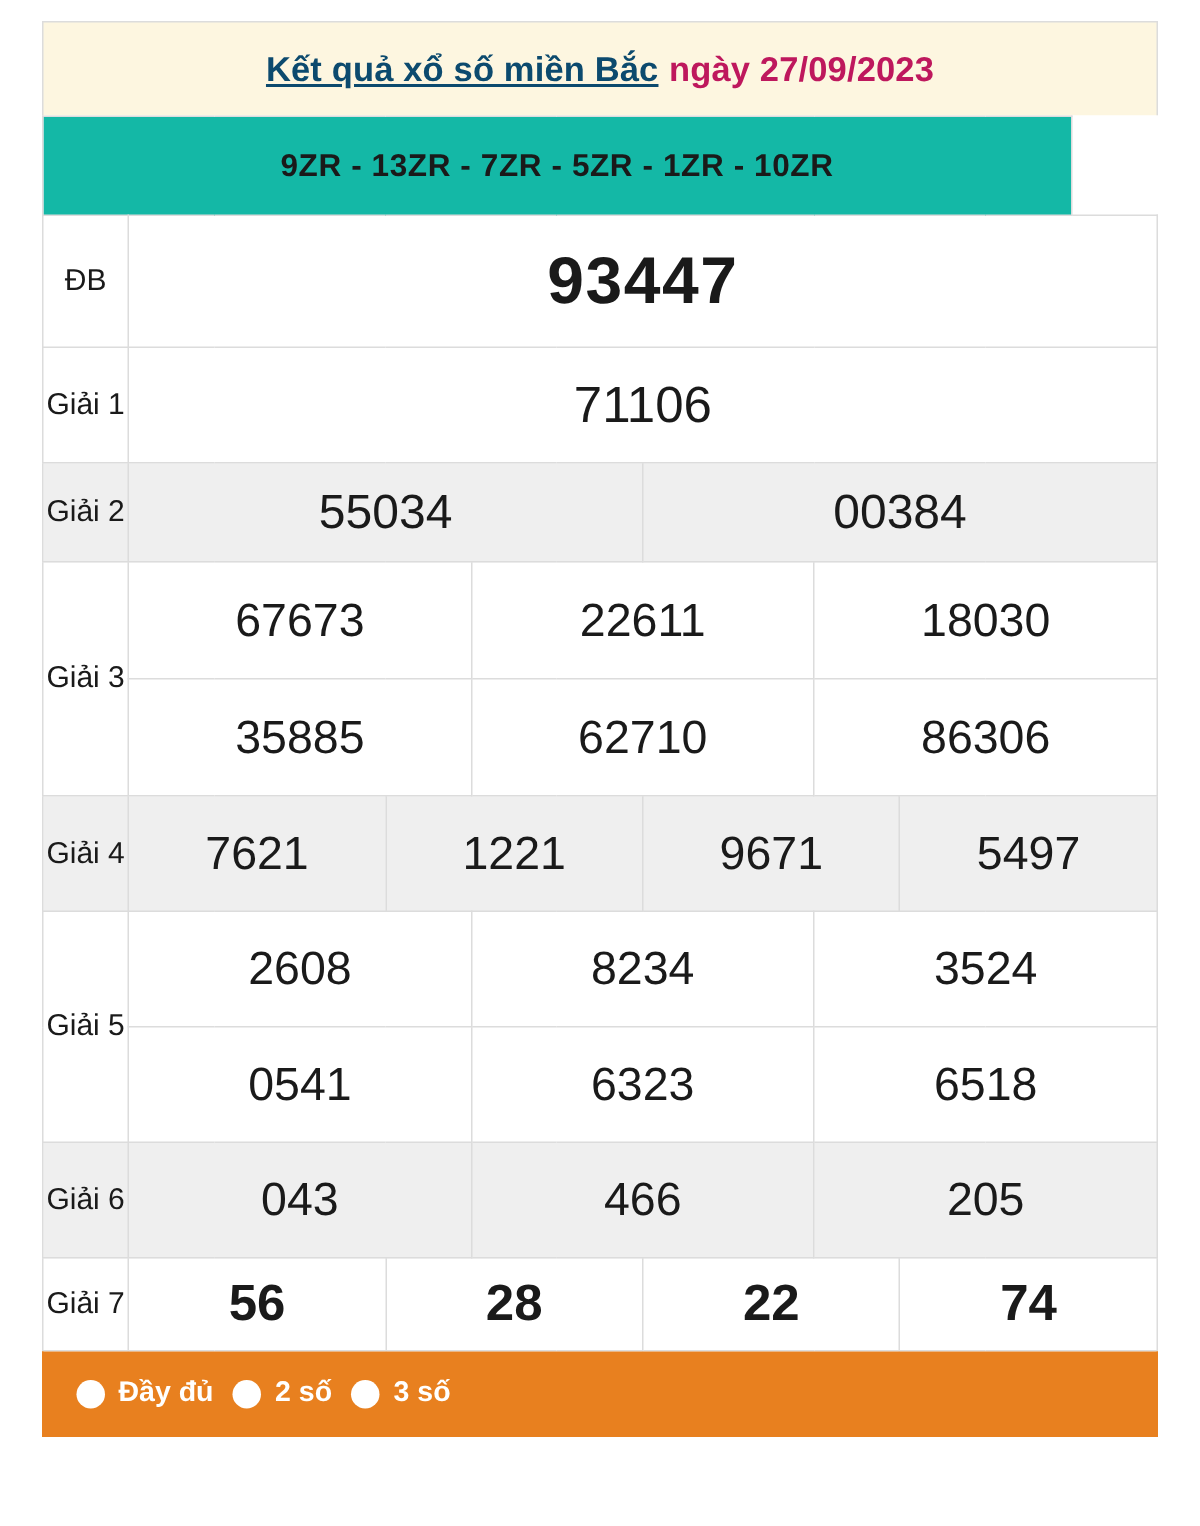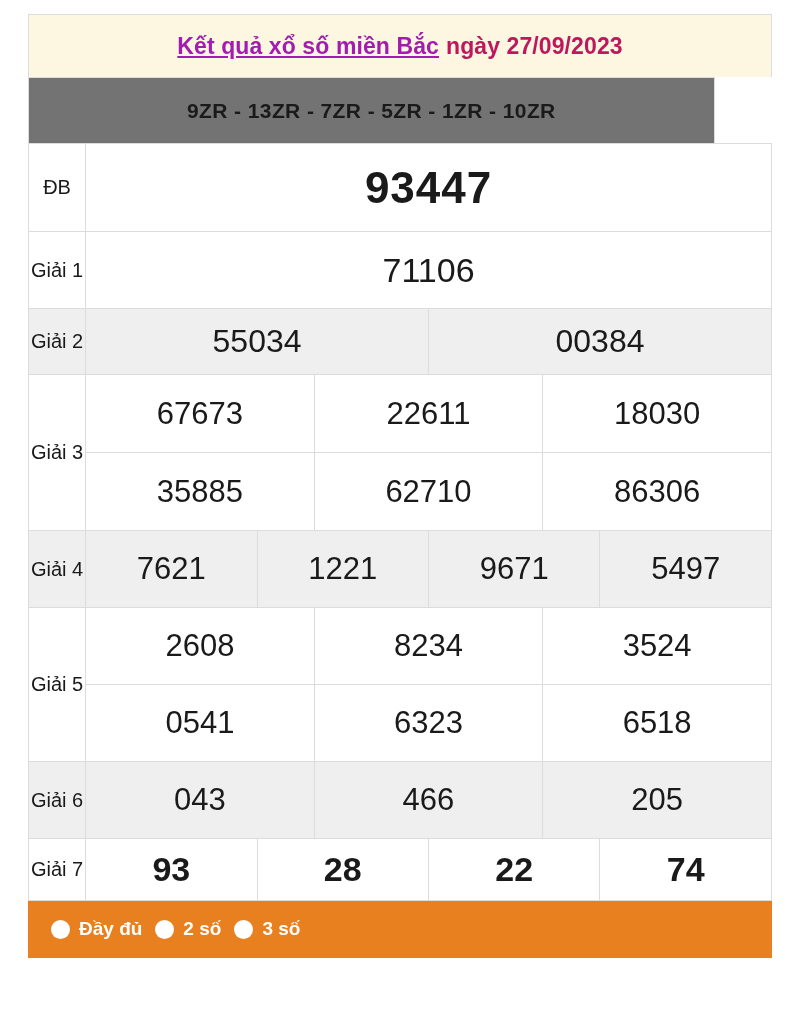--- a/index.html
+++ b/index.html
@@ -28,21 +28,21 @@
     border-bottom: none;
     display: flex;
     align-items: center;
     justify-content: center;
     font-size: 23px;
     font-weight: bold;
     color: #111111;
     letter-spacing: 0.1px;
   }
   .header .title-link {
-    color: #a21caf;
+    color: #0c4a6e;
     text-decoration: underline;
     margin-right: 7px;
   }
   .header .title-date {
     color: #be185d;
   }
   
   table.results {
     width: 100%;
     border-collapse: collapse;
@@ -53,21 +53,21 @@
     border: 1px solid #dcdcdc;
     text-align: center;
     vertical-align: middle;
     color: #1a1a1a;
   }
   .row-codes td {
     height: 63px;
     font-size: 21px;
     font-weight: bold;
     color: #2b3fa0;
-    background: #737373;
+    background: #14b8a6;
     letter-spacing: 0.4px;
   }
   .label {
     width: 112px;
     font-size: 20px;
     color: #333333;
     font-weight: normal;
   }
   .alt {
     background: #efefef;
@@ -200,21 +200,21 @@
 
       <tr class="h-g6">
         <td class="label alt">Giải 6</td>
         <td class="num alt" colspan="4">043</td>
         <td class="num alt" colspan="4">466</td>
         <td class="num alt" colspan="4">205</td>
       </tr>
 
       <tr class="h-g7">
         <td class="label white">Giải 7</td>
-        <td class="num g7-num white" colspan="3">93</td>
+        <td class="num g7-num white" colspan="3">56</td>
         <td class="num g7-num white" colspan="3">28</td>
         <td class="num g7-num white" colspan="3">22</td>
         <td class="num g7-num white" colspan="3">74</td>
       </tr>
     </tbody>
   </table>
 
   <div class="footer">
     <div class="opt">
       <span class="dot"></span>

